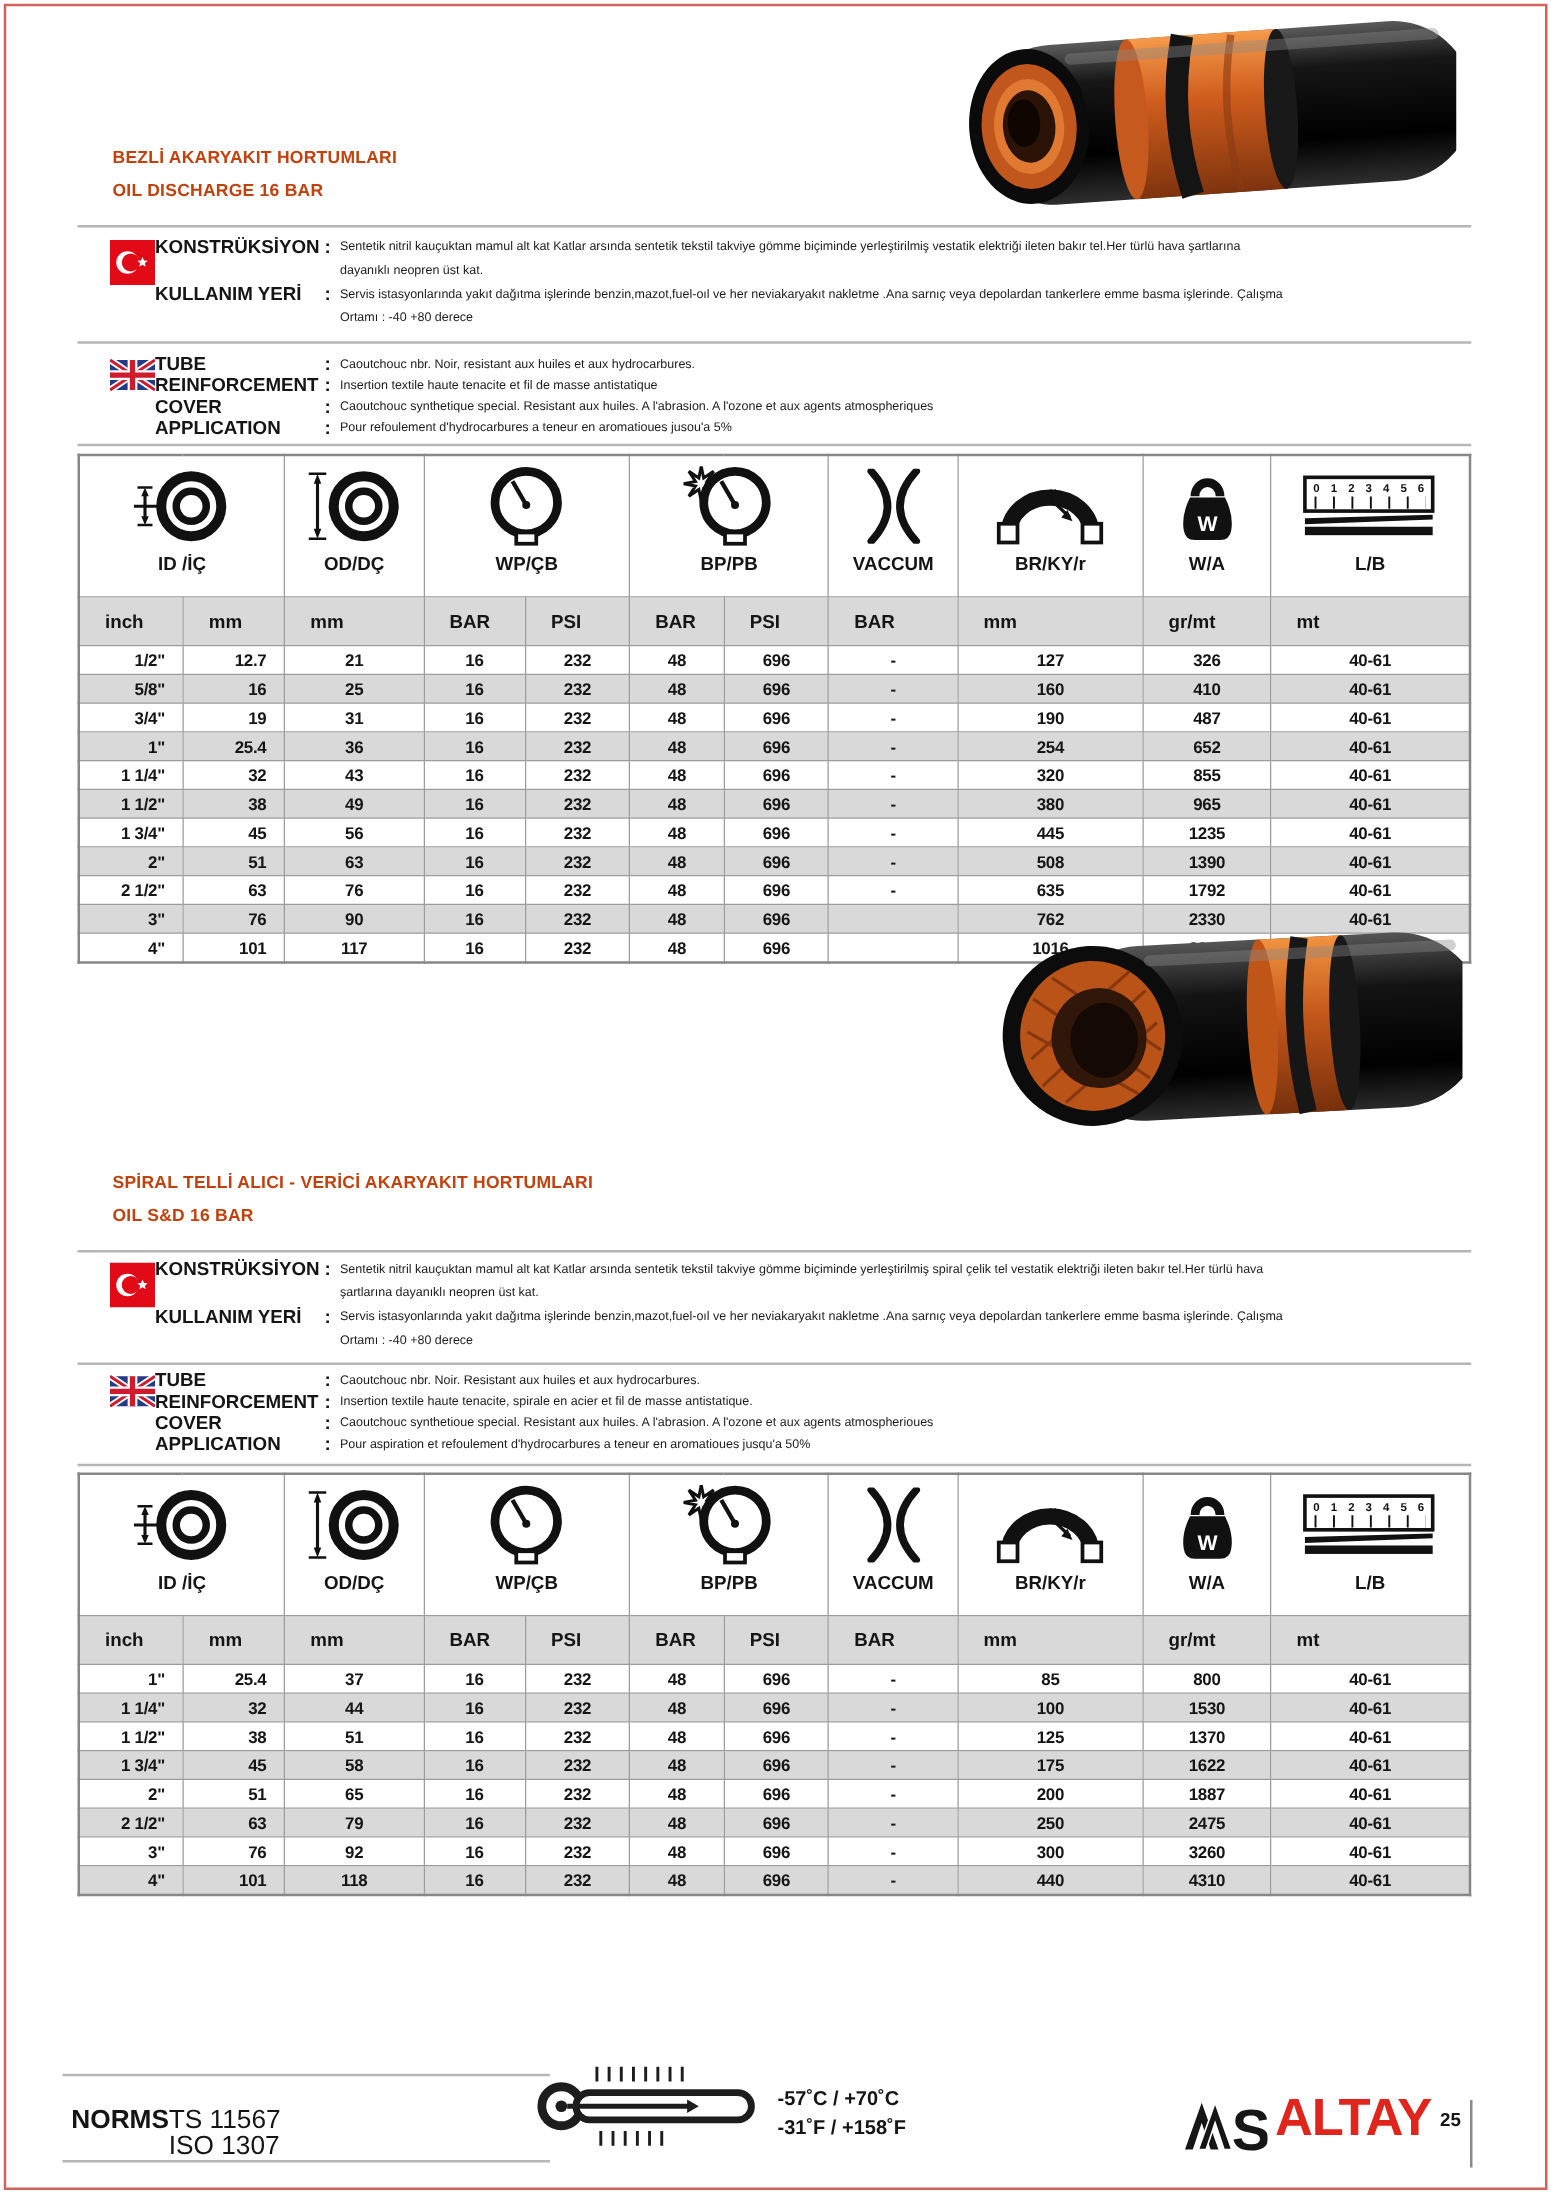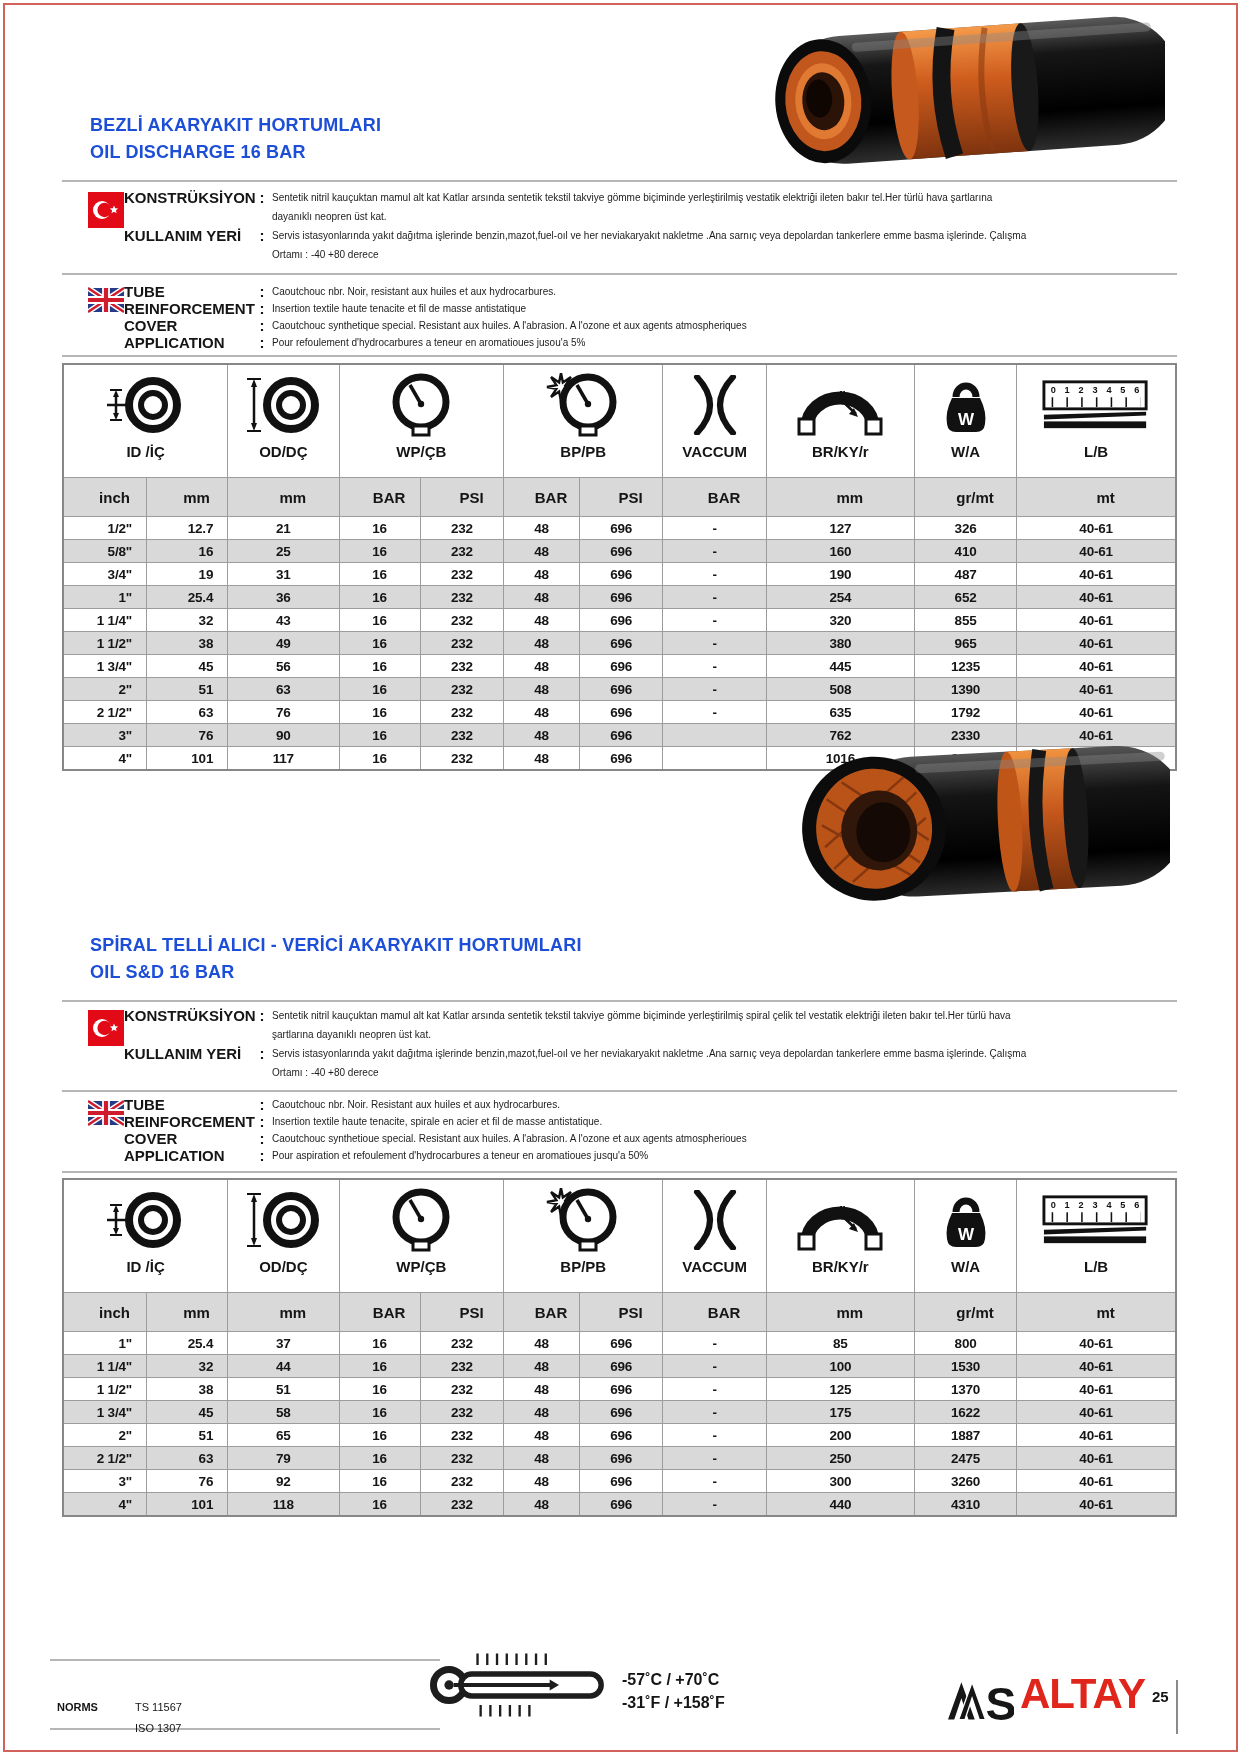--- a/index.html
+++ b/index.html
@@ -1,41 +1,41 @@
 <!DOCTYPE html>
 <html><head>
 <meta charset="utf-8">
 <style>
   html,body{margin:0;padding:0;background:#ffffff;}
   .page{position:relative;width:1241px;height:1755px;background:#fff;overflow:hidden;
         font-family:"Liberation Sans","DejaVu Sans",sans-serif;color:#151515;}
   .page-frame{position:absolute;inset:3px;border:2px solid #d1635c;pointer-events:none;z-index:50;}
   .divider{position:absolute;left:62px;width:1115px;height:2px;background:#b6b6b6;}
-  .title{position:absolute;left:90px;font-size:18px;font-weight:800;line-height:27px;color:#1d4ed8;letter-spacing:.2px;white-space:pre-line;}
+  .title{position:absolute;left:90px;font-size:14px;font-weight:800;line-height:27px;color:#c2410c;letter-spacing:.2px;white-space:pre-line;}
   .flag{position:absolute;}
   .info-block{position:absolute;left:124px;width:905px;}
   .info-row{display:flex;align-items:flex-start;}
   .info-label{width:128px;font-weight:bold;font-size:15px;line-height:19px;flex:0 0 128px;}
   .info-colon{width:20px;flex:0 0 20px;text-align:center;font-weight:bold;font-size:15px;line-height:19px;}
   .info-text{flex:1;font-size:10px;line-height:19px;color:#1c1c1c;}
   .en .info-label,.en .info-colon,.en .info-text{line-height:17px;}
   
   .data-table{position:absolute;left:62px;width:1115px;border-collapse:collapse;table-layout:fixed;
               border:2px solid #878787;background:#fff;}
   .data-table td{border:1px solid #9c9c9c;font-weight:bold;color:#151515;overflow:hidden;}
   .t-icons td{height:104px;vertical-align:top;text-align:center;padding:4px 0 4px 0;background:#fff;}
   .icon-wrap{display:flex;align-items:center;justify-content:center;height:72px;}
   .icon-label{display:block;font-size:15px;font-weight:bold;margin-top:2px;}
-  .t-units td{height:36px;background:#d9d9d9;text-align:center;font-size:15px;padding-left:20px;}
+  .t-units td{height:36px;background:#d9d9d9;font-size:15px;padding-left:20px;}
   .data-table tbody td{height:20px;font-size:13.5px;text-align:center;letter-spacing:-.2px;}
   .data-table tbody tr.even td{background:#d9d9d9;}
   .data-table tbody td.c-r{text-align:right;padding-right:14px;}
   
   .foot-line{position:absolute;height:2px;background:#b6b6b6;}
-  .foot-text{position:absolute;font-size:11px;line-height:19px;margin-top:12px;}
+  .foot-text{position:absolute;font-size:21px;line-height:19px;}
   .bold{font-weight:bold;}
   .temps{position:absolute;font-size:16px;font-weight:bold;line-height:23px;white-space:pre-line;}
   .altay-word{position:absolute;font-size:42px;font-weight:800;letter-spacing:-1px;line-height:44px;}
   .page-num{position:absolute;font-size:15px;font-weight:bold;}
   .page-num-bar{position:absolute;width:2px;background:#8a8a8a;}
   svg text{font-family:"Liberation Sans","DejaVu Sans",sans-serif;}
 </style>
 </head>
 <body>
 

